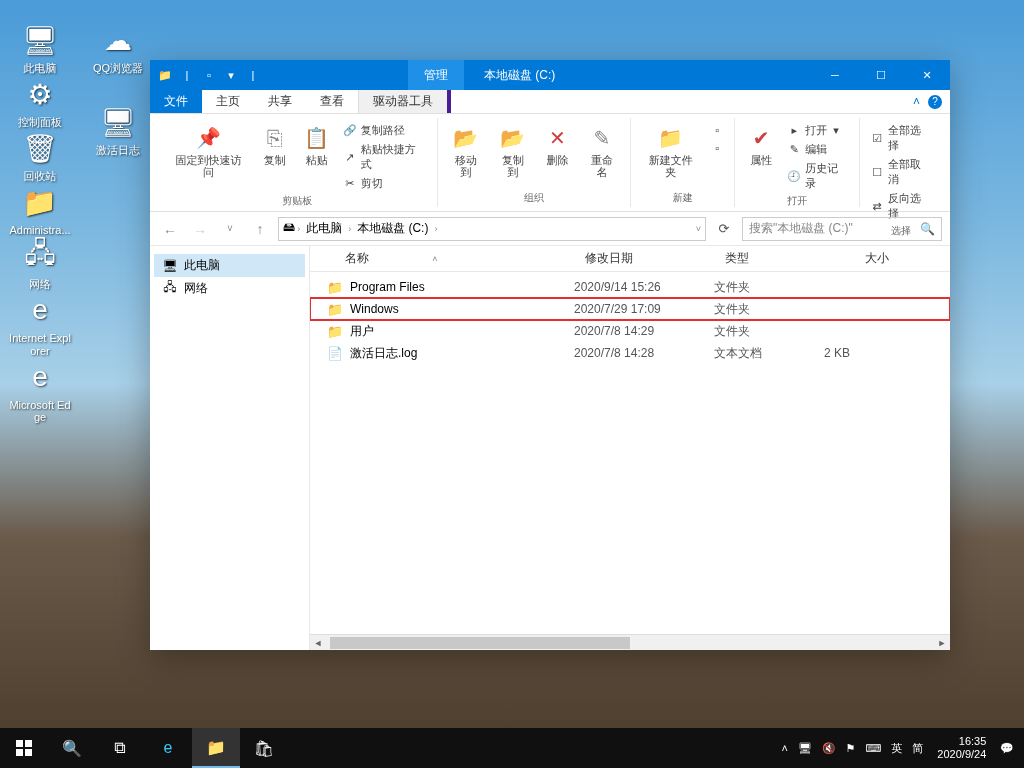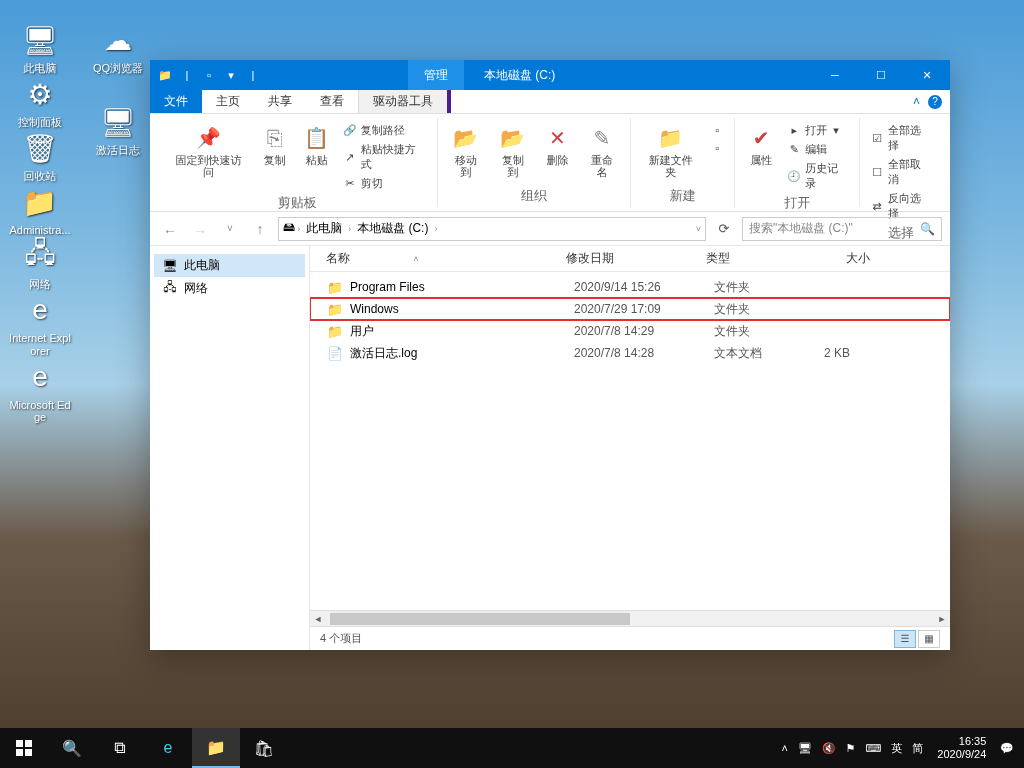--- a/index.html
+++ b/index.html
@@ -24,21 +24,21 @@
 .tab { padding: 0 14px; font-size: 12px; display: flex; align-items: center; color: #333; cursor: pointer; }
 .tab.file { background: #0078d7; color: #fff; }
 .tab.ctx { background: #f0f0f0; border-left:1px solid #ddd; border-right:4px solid #4c1d95;}
 .tabsrow .spacer { flex: 1; }
 .tabsrow .help { padding: 0 8px; display: flex; align-items: center; gap: 8px; color: #0078d7; font-size: 12px; }
 
 .ribbon { height: 98px; background: #fff; border-bottom: 1px solid #e0e0e0; display: flex; padding: 4px 8px; font-size: 11px; color: #444; }
 .rgroup { display: flex; flex-direction: column; align-items: center; padding: 0 8px; border-right: 1px solid #e8e8e8; }
 .rgroup:last-child { border-right: none; }
 .rgroup .items { display: flex; gap: 6px; flex: 1; align-items: flex-start; padding-top: 4px; }
-.rgroup .glabel { font-size: 13px; color: #666; margin-top: auto; padding: 2px 0; }
+.rgroup .glabel { font-size: 10px; color: #666; margin-top: auto; padding: 2px 0; }
 .rbtn { display: flex; flex-direction: column; align-items: center; gap: 2px; padding: 2px 4px; cursor: pointer; }
 .rbtn .rico { width: 28px; height: 28px; display: flex; align-items: center; justify-content: center; font-size: 20px; color: #888; }
 .rbtn .rlbl { font-size: 11px; text-align: center; line-height: 1.1; }
 .rsmall { display: flex; align-items: center; gap: 4px; padding: 1px 2px; font-size: 11px; cursor: pointer; }
 .rsmall .sico { width: 14px; height: 14px; display: flex; align-items: center; justify-content: center; font-size: 11px; }
 .rcol { display: flex; flex-direction: column; gap: 2px; justify-content: flex-start; }
 
 .navbar { height: 34px; display: flex; align-items: center; padding: 0 8px; gap: 6px; border-bottom: 1px solid #e8e8e8; }
 .navbtn { width: 24px; height: 24px; display: flex; align-items: center; justify-content: center; color: #888; font-size: 14px; cursor: pointer; }
 .breadcrumb { flex: 1; height: 24px; border: 1px solid #ccc; display: flex; align-items: center; padding: 0 4px; font-size: 12px; gap: 2px; }
@@ -50,21 +50,21 @@
 
 .body { flex: 1; display: flex; overflow: hidden; }
 .navpane { width: 160px; border-right: 1px solid #e8e8e8; padding: 8px 4px; font-size: 12px; }
 .navitem { display: flex; align-items: center; gap: 6px; padding: 3px 8px; cursor: pointer; }
 .navitem.sel { background: #d0e7f7; }
 .navitem .nico { width: 16px; height: 16px; display: flex; align-items: center; justify-content: center; font-size: 12px; }
 
 .content { flex: 1; display: flex; flex-direction: column; }
 .colheaders { height: 26px; display: flex; align-items: center; border-bottom: 1px solid #e8e8e8; font-size: 12px; color: #333; padding-left: 8px; }
 .colh { padding: 0 8px; cursor: pointer; }
-.colh.name { width: 240px; }
+.colh.name { width: 240px; margin-left: 19px; }
 .colh.date { width: 140px; }
 .colh.type { width: 110px; }
 .colh.size { width: 70px; text-align: right; }
 .filelist { flex: 1; padding: 4px 0; font-size: 12px; overflow: auto; }
 .frow { display: flex; align-items: center; height: 22px; padding-left: 16px; cursor: pointer; }
 .frow .fico { width: 18px; height: 18px; display: flex; align-items: center; justify-content: center; font-size: 13px; margin-right: 6px; }
 .frow .fname { width: 216px; }
 .frow .fdate { width: 140px; padding: 0 8px; color: #555; }
 .frow .ftype { width: 110px; padding: 0 8px; color: #555; }
 .frow .fsize { width: 70px; padding: 0 8px; color: #555; }
@@ -350,27 +350,20 @@
               <span class="fname">激活日志.log</span>
               <span class="fdate">2020/7/8 14:28</span>
               <span class="ftype">文本文档</span>
               <span class="fsize">2 KB</span>
             </div>
           </div>
         <div class="scrollh">
           <div class="arr l">◄</div>
           <div class="thumb"></div>
           <div class="arr r">►</div>
-        </div>
-        <div class="statusbar">
-          <span>4 个项目</span>
-          <div class="viewbtns">
-            <div class="vb active">☰</div>
-            <div class="vb">▦</div>
-          </div>
         </div>
       </div>
     </div>
   </div>
 
 
   <div class="taskbar">
     <div class="tbtn">
         <svg width="16" height="16" viewBox="0 0 16 16">
           <rect x="0" y="0" width="7" height="7" fill="#fff"></rect>

